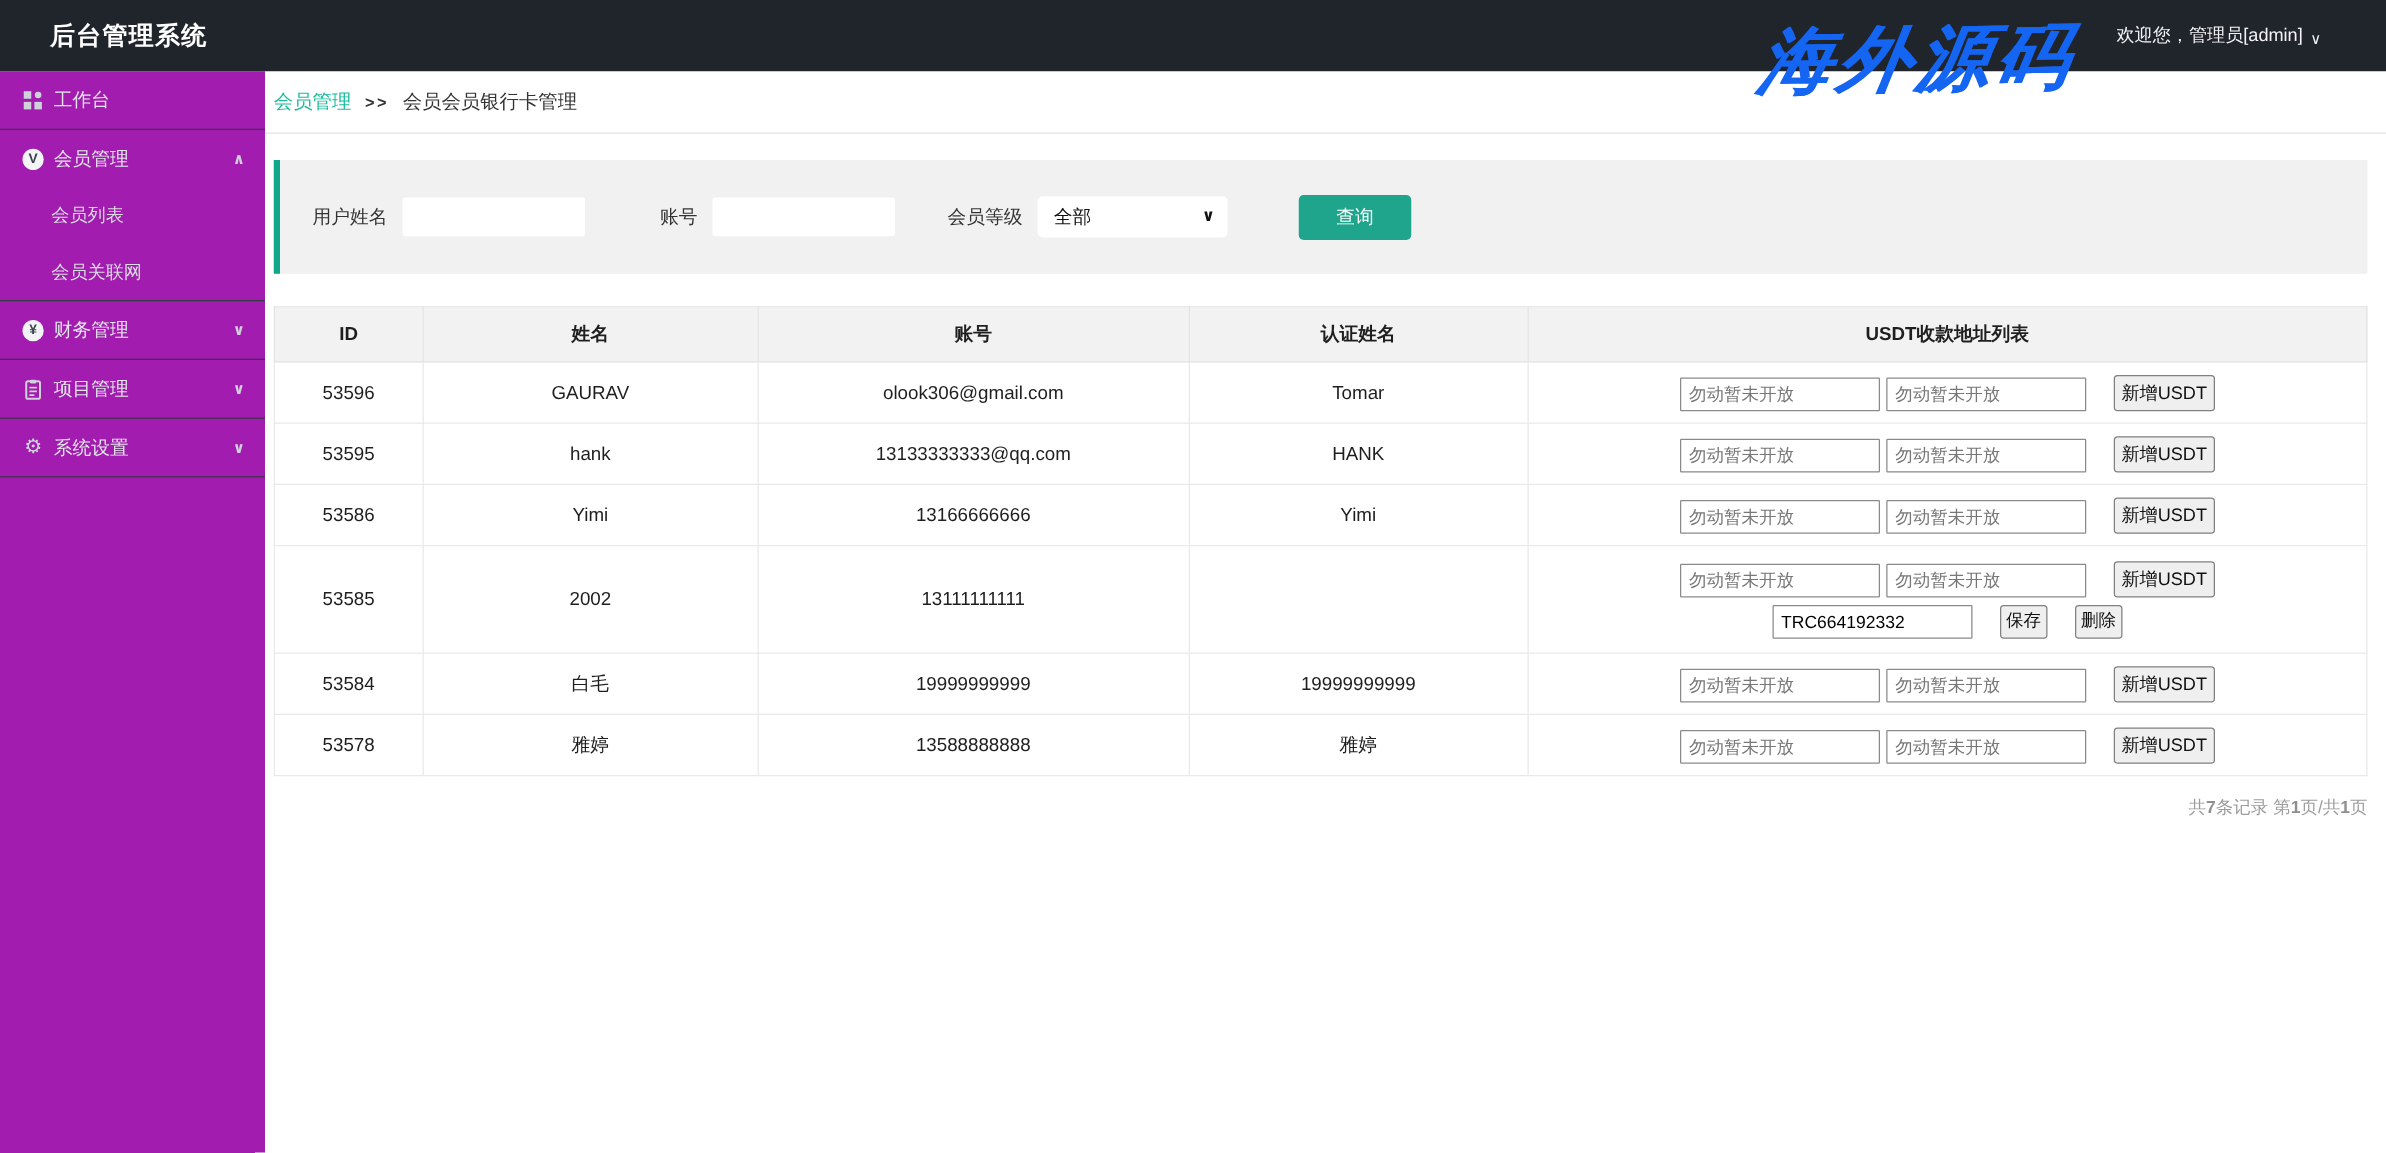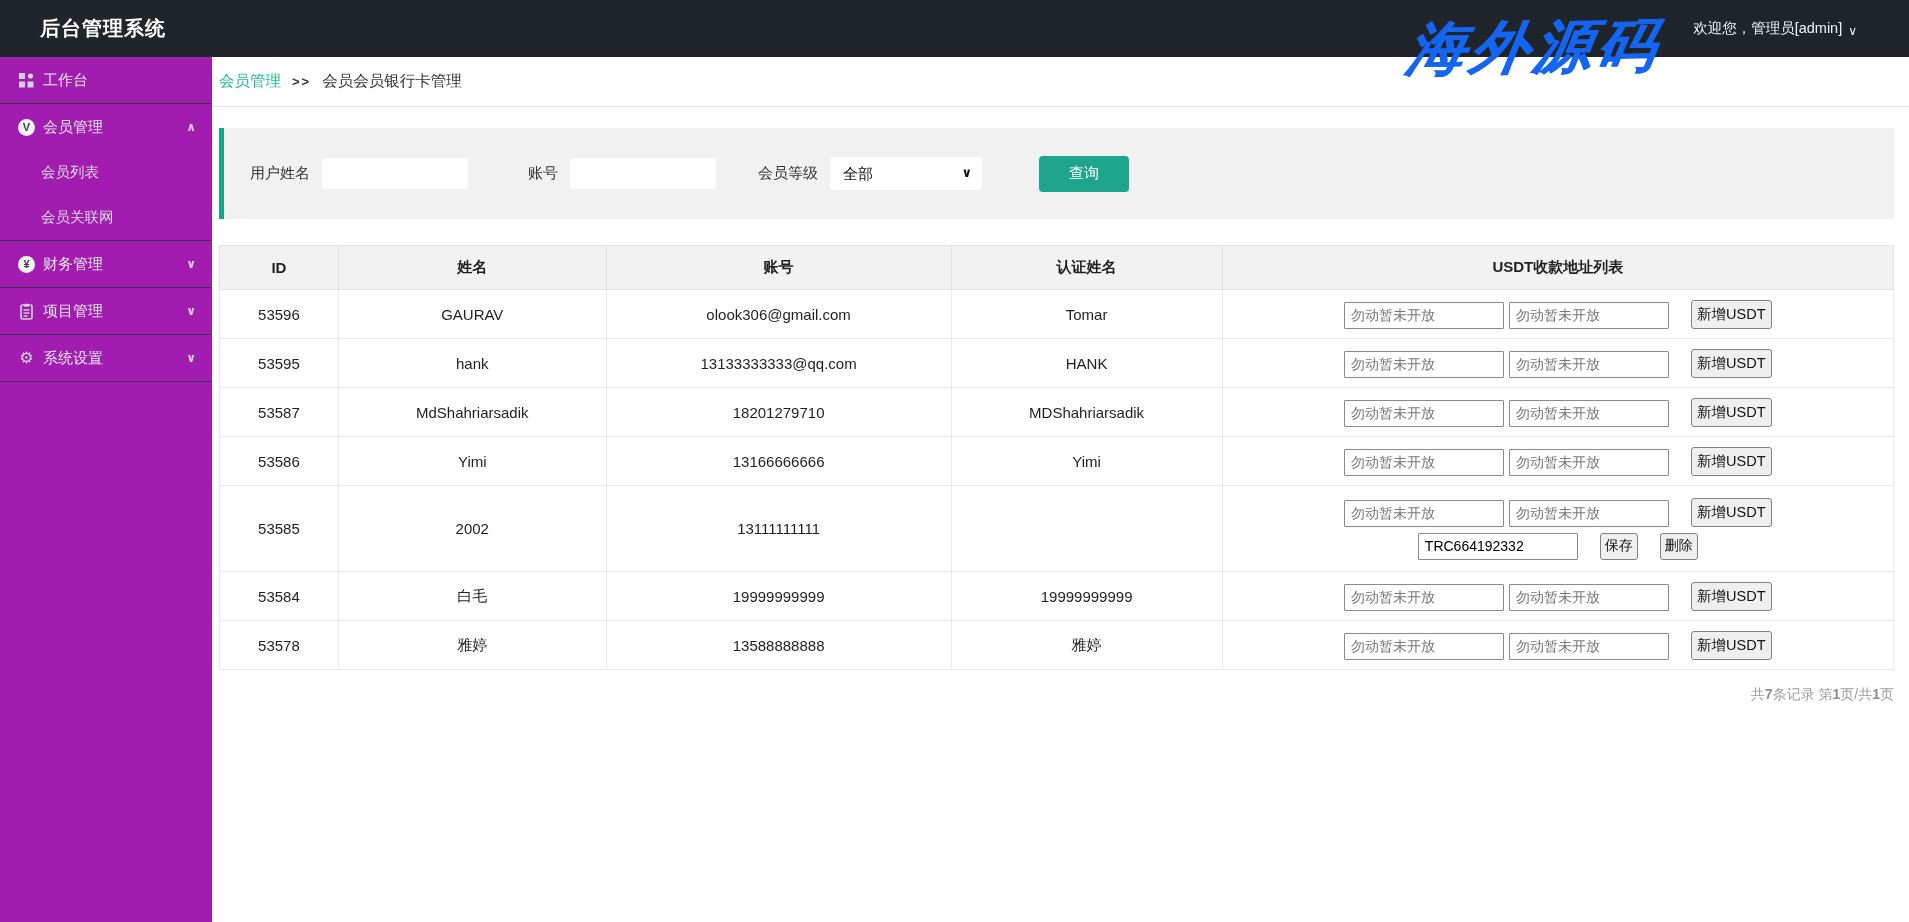--- a/index.html
+++ b/index.html
@@ -215,33 +215,20 @@
           <td>HANK</td>
           <td>
             <div class="usdt-line">
               <input class="usdt-input" placeholder="勿动暂未开放" style="">
               <input class="usdt-input" placeholder="勿动暂未开放" style="">
               <button class="btn-default">新增USDT</button>
             </div>
           </td>
         </tr>
 
-        <tr>
-          <td>53587</td>
-          <td>MdShahriarsadik</td>
-          <td>18201279710</td>
-          <td>MDShahriarsadik</td>
-          <td>
-            <div class="usdt-line">
-              <input class="usdt-input" placeholder="勿动暂未开放" style="">
-              <input class="usdt-input" placeholder="勿动暂未开放" style="">
-              <button class="btn-default">新增USDT</button>
-            </div>
-          </td>
-        </tr>
 
         <tr>
           <td>53586</td>
           <td>Yimi</td>
           <td>13166666666</td>
           <td>Yimi</td>
           <td>
             <div class="usdt-line">
               <input class="usdt-input" placeholder="勿动暂未开放" style="">
               <input class="usdt-input" placeholder="勿动暂未开放" style="">

